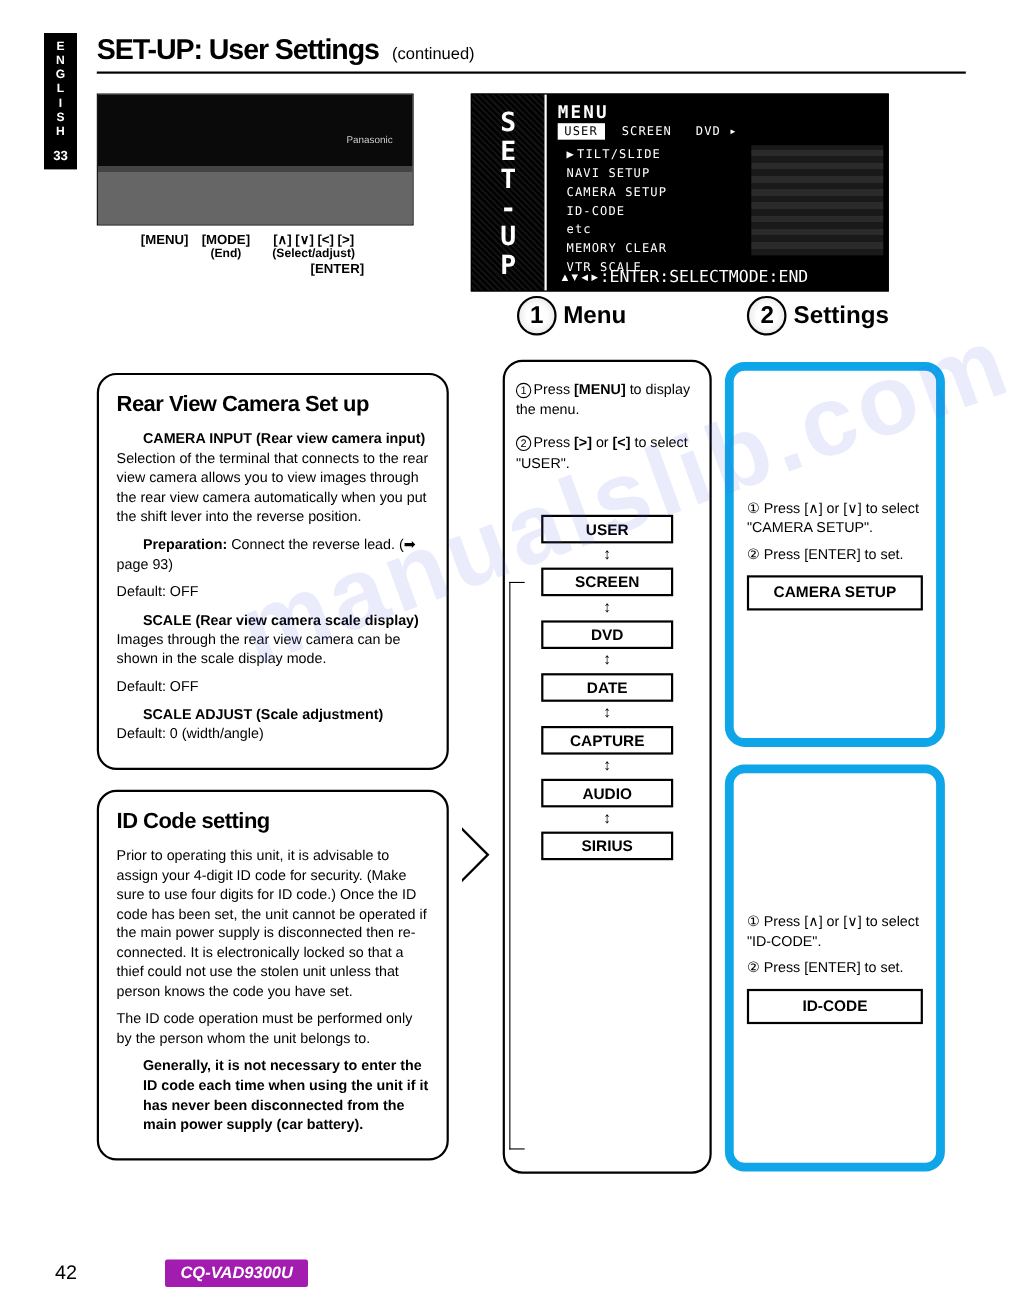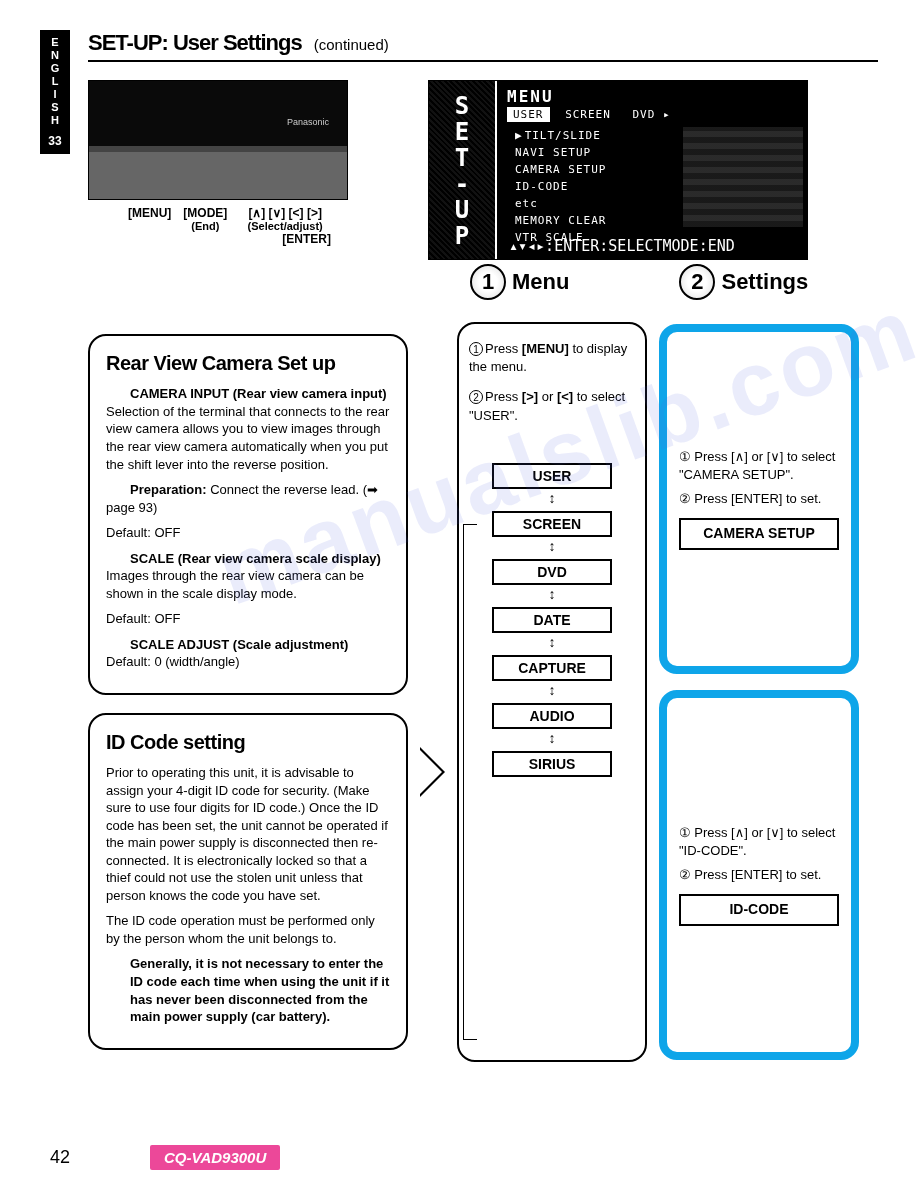--- a/index.html
+++ b/index.html
@@ -28,26 +28,26 @@
   .lang-tab .page { margin-top: 8px; font-size: 12px; }
   .title-row {
     margin-left: 48px;
     display: flex;
     align-items: baseline;
     gap: 12px;
     border-bottom: 2px solid #000;
     padding-bottom: 4px;
     margin-bottom: 18px;
   }
-  .main-title { font-size: 22px; font-weight: 900; letter-spacing: -1px; font-family: "Arial Black", Arial; }
+  .main-title { font-size: 26px; font-weight: 900; letter-spacing: -1px; font-family: "Arial Black", Arial; }
   .continued { font-size: 15px; font-weight: normal; }
   .upper-row { display: flex; gap: 20px; margin-left: 48px; }
   .device-block { width: 320px; }
   .device-img {
-    width: 260px; height: 120px; background: #222;
+    width: 288px; height: 120px; background: #222;
     border: 1px solid #000; position: relative;
     background: linear-gradient(#0a0a0a 0 55%, #444 55% 60%, #666 60% 100%);
   }
   .device-img .brand { position:absolute; top:36px; right:18px; color:#ccc; font-size:9px; }
   .device-labels { display: flex; gap: 12px; margin-top: 6px; font-size: 12px; font-weight: bold; margin-left: 40px; }
   .device-labels .col { text-align: center; font-size: 12px; }
   .device-labels .sub { font-weight: bold; font-size: 11px; display:block; }
   .screen-block { flex: 1; }
   .setup-screen {
     width: 380px; height: 180px; background: #000; color: #fff;
@@ -121,21 +121,21 @@
     position:relative;
   }
   .tri-right::after {
     content:""; position:absolute; left:-25px; top:-22px;
     width:0; height:0; border-top:22px solid transparent;
     border-bottom:22px solid transparent; border-left:22px solid #fff;
   }
   .tri-wrap { display:flex; align-items:center; margin-top: 160px; }
   .footer { position:absolute; bottom:18px; left:50px; display:flex; align-items:center; gap:80px; }
   .page-no { font-size:18px; }
-  .model-badge { background:#ec4899; color:#fff; padding:4px 14px; font-weight:bold; font-style:italic; font-size:15px; border-radius:2px; }
+  .model-badge { background:#a21caf; color:#fff; padding:4px 14px; font-weight:bold; font-style:italic; font-size:15px; border-radius:2px; }
   .watermark {
     position:absolute; left:200px; top:400px; font-size:90px;
     color:rgba(80,100,220,0.12); transform:rotate(-20deg);
     font-weight:bold; pointer-events:none; letter-spacing:4px;
   }
   .flow-outer { position:relative; }
   .loop-arrow {
     position:absolute; left:4px; top:200px; bottom:20px; width:14px;
     border-left:1.5px solid #000; border-top:1.5px solid #000; border-bottom:1.5px solid #000;
   }

